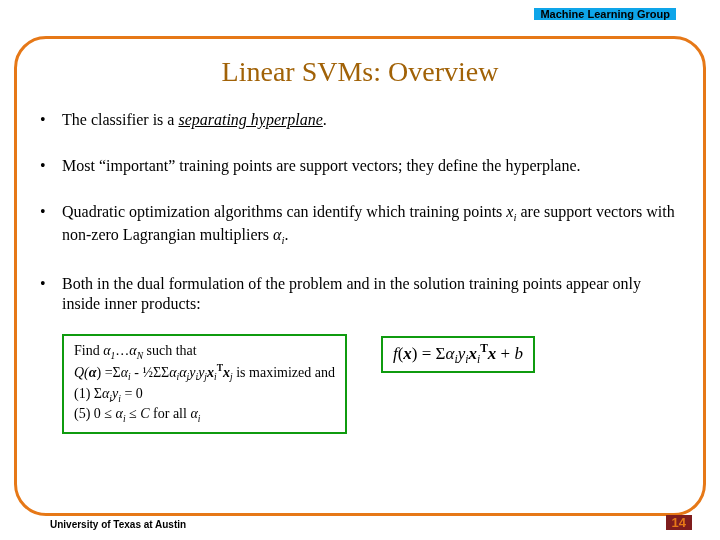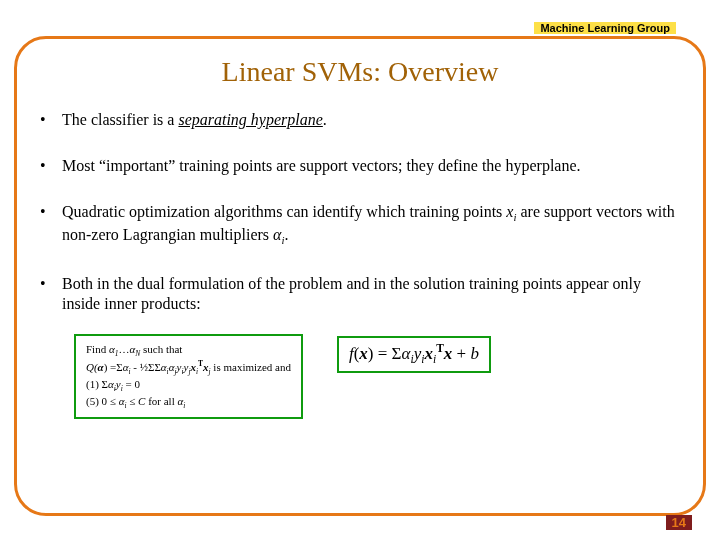--- a/index.html
+++ b/index.html
@@ -11,26 +11,26 @@
     background: #fff;
   }
   .frame {
     position: absolute;
     left: 14px; right: 14px; top: 36px; bottom: 24px;
     border: 3px solid #e67817;
     border-radius: 32px;
   }
   .header-label {
     position: absolute;
-    top: 22px; right: 44px;
+    top: 8px; right: 44px;
     font-family: Verdana, Geneva, sans-serif;
     font-weight: 700;
     font-size: 11px;
     color: #000;
-    background: #fde047;
+    background: #0ea5e9;
     padding: 0 6px;
   }
   .title {
     position: absolute;
     top: 56px; left: 0; right: 0;
     text-align: center;
     font-size: 28px;
     color: #a16207;
     font-family: "Times New Roman", Times, serif;
   }
@@ -55,24 +55,23 @@
   .boxrow {
     display: flex;
     gap: 34px;
     align-items: flex-start;
     margin-left: 24px;
     margin-top: -6px;
   }
   .greenbox {
     border: 2px solid #0f9b0f;
     padding: 6px 10px;
-    font-size: 11px;
+    font-size: 14px;
     line-height: 1.35;
     font-family: "Times New Roman", Times, serif;
-    margin-left: 12px;
   }
   .fxbox {
     border: 2px solid #0f9b0f;
     padding: 4px 10px;
     font-size: 17px;
     font-style: italic;
     white-space: nowrap;
     align-self: flex-start;
     margin-top: 2px;
   }
@@ -144,14 +143,15 @@
           <span>(5)  0 ≤ </span><span class="ital">α</span><span class="sub">i</span><span> ≤ </span><span class="ital">C</span><span> for all </span><span class="ital">α</span><span class="sub">i</span>
         </div>
       </div>
 
       <div class="fxbox">
         <span>f</span><span style="font-style:normal">(</span><span class="bolditalic">x</span><span style="font-style:normal">) = Σ</span><span>α</span><span class="sub">i</span><span>y</span><span class="sub">i</span><span class="bolditalic">x</span><span class="sub">i</span><span class="sup boldup">T</span><span class="bolditalic">x</span><span style="font-style:normal"> + </span><span>b</span>
       </div>
     </div>
   </div>
 
+  <div class="footer-left">University of Texas at Austin</div>
   <div class="footer-right">14</div>
 </div>
 
 </body></html>

